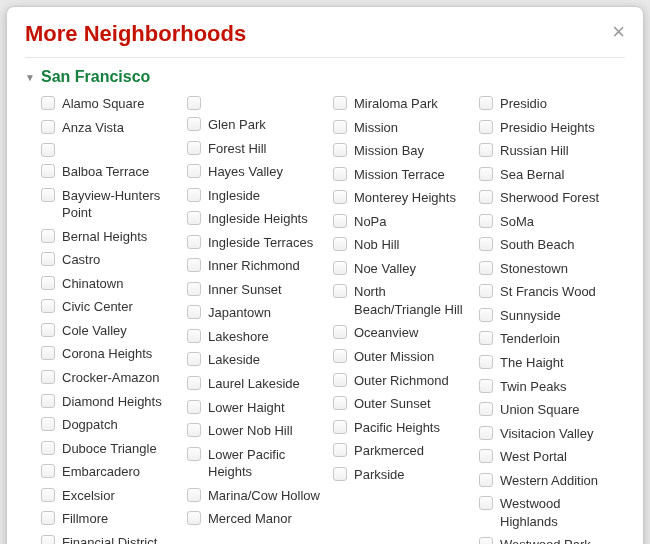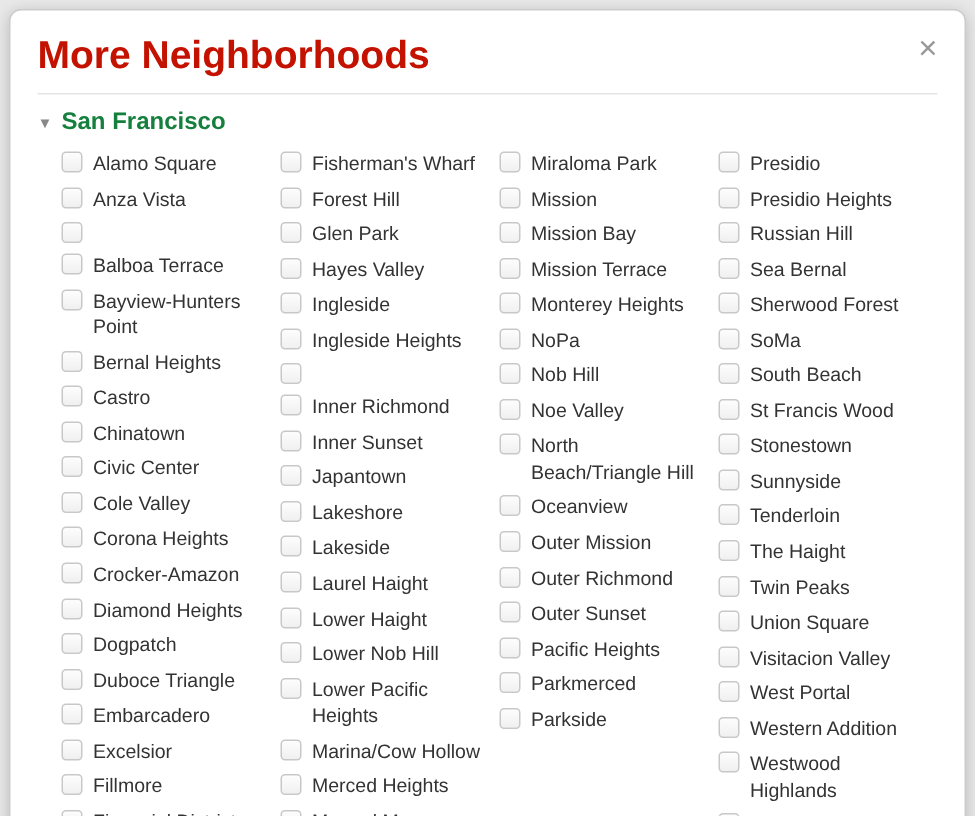--- a/index.html
+++ b/index.html
@@ -18,21 +18,21 @@
     box-shadow: 0 2px 10px rgba(0,0,0,0.2);
     padding: 14px 18px 16px 18px;
     position: relative;
   }
   .modal-header {
     display: flex;
     justify-content: space-between;
     align-items: flex-start;
   }
   .modal-title {
-    font-size: 26px;
+    font-size: 22px;
     font-weight: bold;
     color: #c41200;
     margin: 0 0 10px 0;
   }
   .close-btn {
     font-size: 22px;
     color: #999;
     cursor: pointer;
     line-height: 1;
     font-weight: normal;
@@ -181,44 +181,44 @@
           <span class="label">Fillmore</span>
         </div>
         <div class="item">
           <span class="checkbox"></span>
           <span class="label">Financial District</span>
         </div>
       </div>
       <div class="col">
         <div class="item">
           <span class="checkbox"></span>
-          <span class="label">Fisherman's Wharf</span>
+        </div>
+        <div class="item">
+          <span class="checkbox"></span>
+          <span class="label">Glen Park</span>
         </div>
         <div class="item">
           <span class="checkbox"></span>
           <span class="label">Forest Hill</span>
         </div>
         <div class="item">
           <span class="checkbox"></span>
-          <span class="label">Glen Park</span>
-        </div>
-        <div class="item">
-          <span class="checkbox"></span>
           <span class="label">Hayes Valley</span>
         </div>
         <div class="item">
           <span class="checkbox"></span>
           <span class="label">Ingleside</span>
         </div>
         <div class="item">
           <span class="checkbox"></span>
           <span class="label">Ingleside Heights</span>
         </div>
         <div class="item">
           <span class="checkbox"></span>
+          <span class="label">Ingleside Terraces</span>
         </div>
         <div class="item">
           <span class="checkbox"></span>
           <span class="label">Inner Richmond</span>
         </div>
         <div class="item">
           <span class="checkbox"></span>
           <span class="label">Inner Sunset</span>
         </div>
         <div class="item">
@@ -228,41 +228,37 @@
         <div class="item">
           <span class="checkbox"></span>
           <span class="label">Lakeshore</span>
         </div>
         <div class="item">
           <span class="checkbox"></span>
           <span class="label">Lakeside</span>
         </div>
         <div class="item">
           <span class="checkbox"></span>
-          <span class="label">Laurel Haight</span>
+          <span class="label">Laurel Lakeside</span>
         </div>
         <div class="item">
           <span class="checkbox"></span>
           <span class="label">Lower Haight</span>
         </div>
         <div class="item">
           <span class="checkbox"></span>
           <span class="label">Lower Nob Hill</span>
         </div>
         <div class="item">
           <span class="checkbox"></span>
           <span class="label">Lower Pacific Heights</span>
         </div>
         <div class="item">
           <span class="checkbox"></span>
           <span class="label">Marina/Cow Hollow</span>
-        </div>
-        <div class="item">
-          <span class="checkbox"></span>
-          <span class="label">Merced Heights</span>
         </div>
         <div class="item">
           <span class="checkbox"></span>
           <span class="label">Merced Manor</span>
         </div>
       </div>
       <div class="col">
         <div class="item">
           <span class="checkbox"></span>
           <span class="label">Miraloma Park</span>
@@ -352,25 +348,25 @@
         <div class="item">
           <span class="checkbox"></span>
           <span class="label">SoMa</span>
         </div>
         <div class="item">
           <span class="checkbox"></span>
           <span class="label">South Beach</span>
         </div>
         <div class="item">
           <span class="checkbox"></span>
+          <span class="label">Stonestown</span>
+        </div>
+        <div class="item">
+          <span class="checkbox"></span>
           <span class="label">St Francis Wood</span>
-        </div>
-        <div class="item">
-          <span class="checkbox"></span>
-          <span class="label">Stonestown</span>
         </div>
         <div class="item">
           <span class="checkbox"></span>
           <span class="label">Sunnyside</span>
         </div>
         <div class="item">
           <span class="checkbox"></span>
           <span class="label">Tenderloin</span>
         </div>
         <div class="item">

